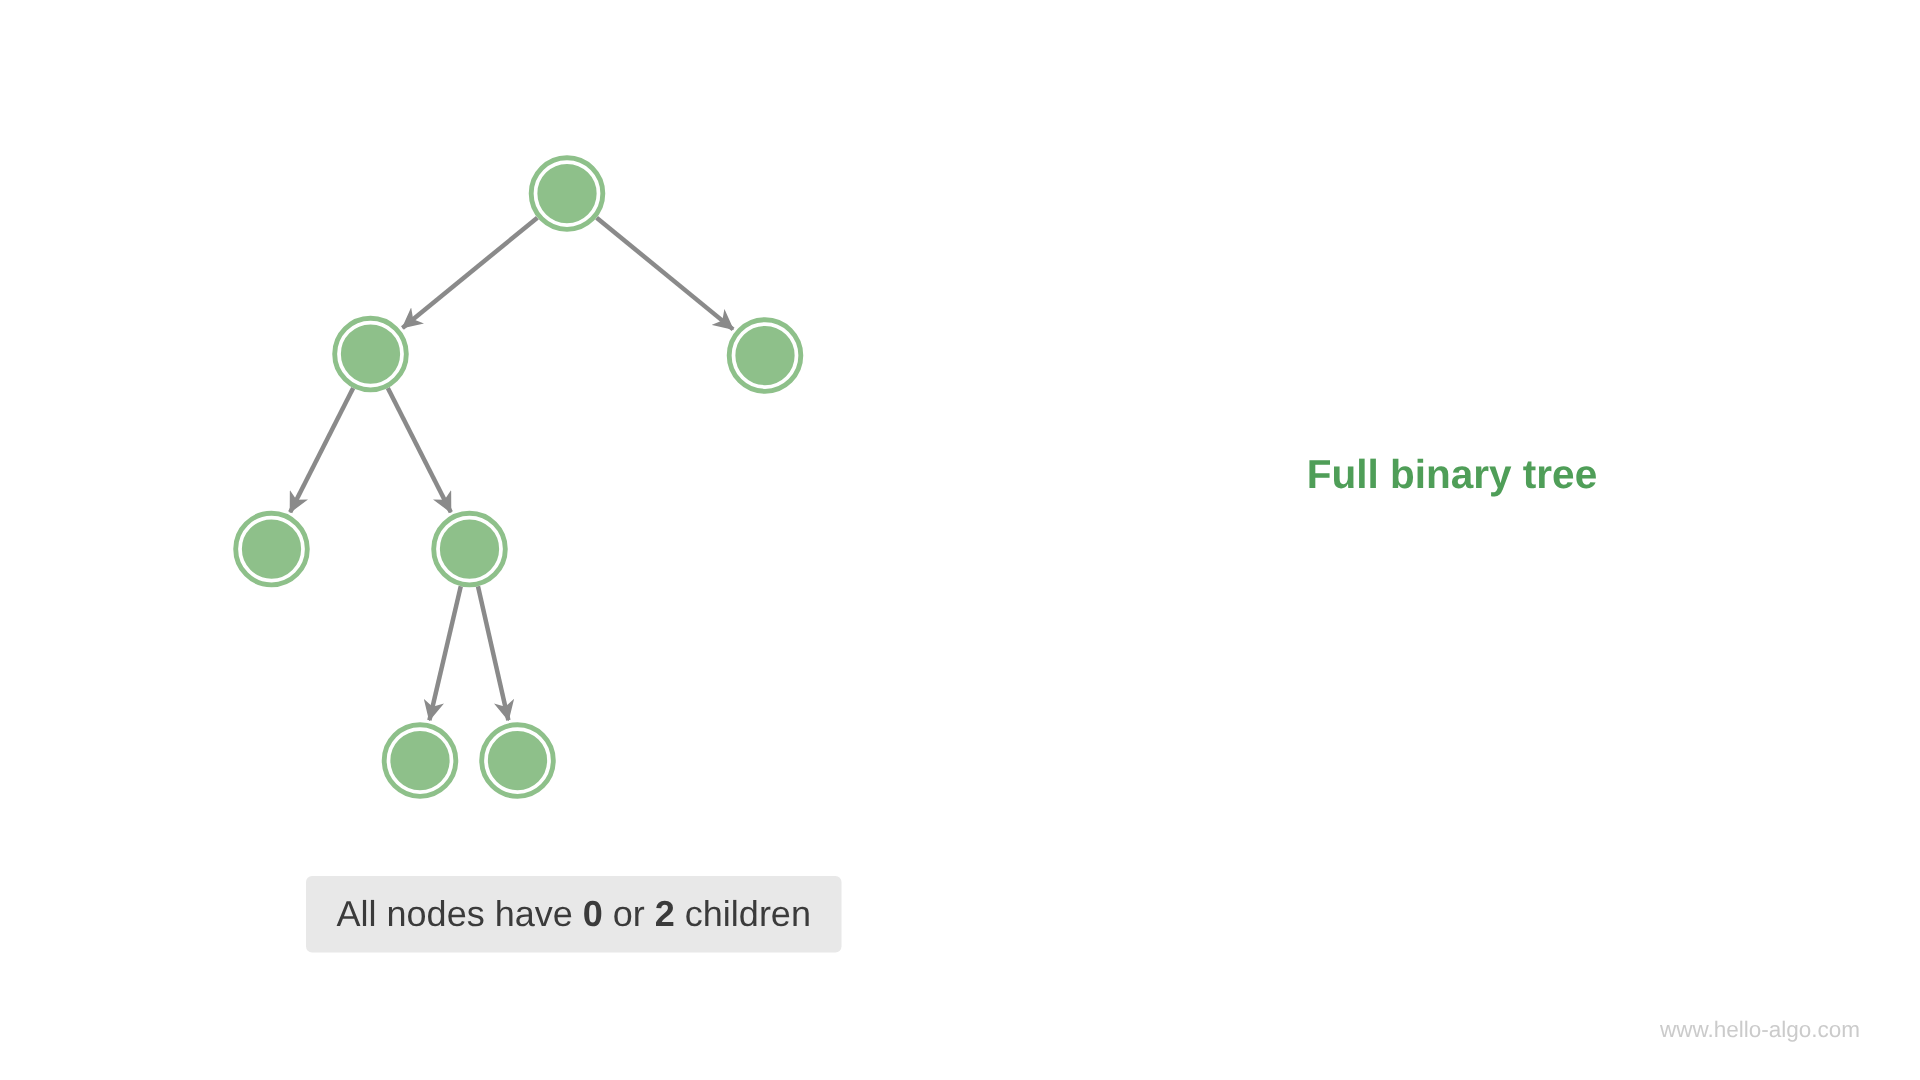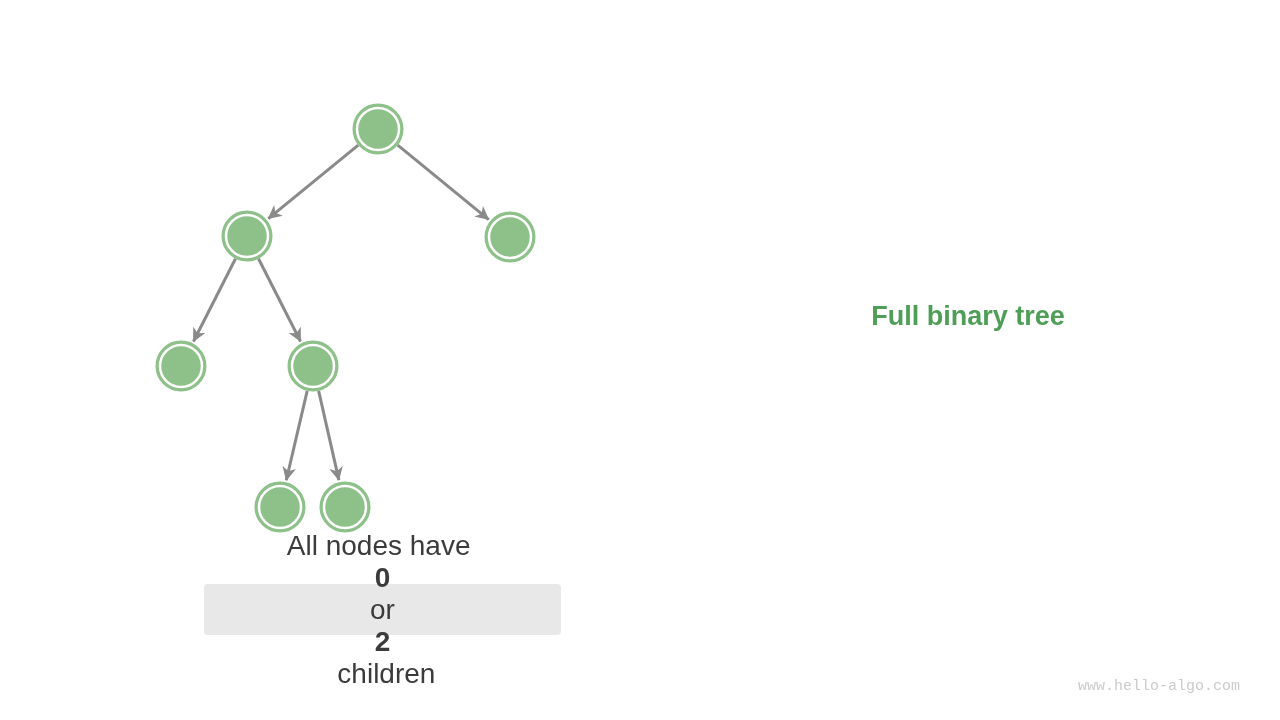--- a/index.html
+++ b/index.html
@@ -24,44 +24,43 @@
     position: absolute;
     left: 204px;
     top: 584px;
     width: 357px;
     height: 51px;
     background: #e8e8e8;
     border-radius: 4px;
     display: flex;
     align-items: center;
     justify-content: center;
-    font-size: 28px;
+    font-size: 24px;
     color: #3b3b3b;
     white-space: pre;
-    flex-direction: column;
   }
   .caption-box b {
     font-weight: 700;
   }
   .diagram-title {
     position: absolute;
     left: 968px;
     top: 302px;
     transform: translateX(-50%);
     font-size: 27px;
     line-height: 28px;
     font-weight: 700;
     color: #4f9e58;
     white-space: nowrap;
   }
   .watermark {
     position: absolute;
     right: 40px;
     bottom: 25px;
-    font-family: Liberation Mono, monospace;
+    font-family: Liberation Sans, sans-serif;
     font-size: 15px;
     color: #cbcbcb;
     letter-spacing: 0px;
     text-align: center;
   }
 </style>
 </head>
 <body>
 
 <div class="stage">

